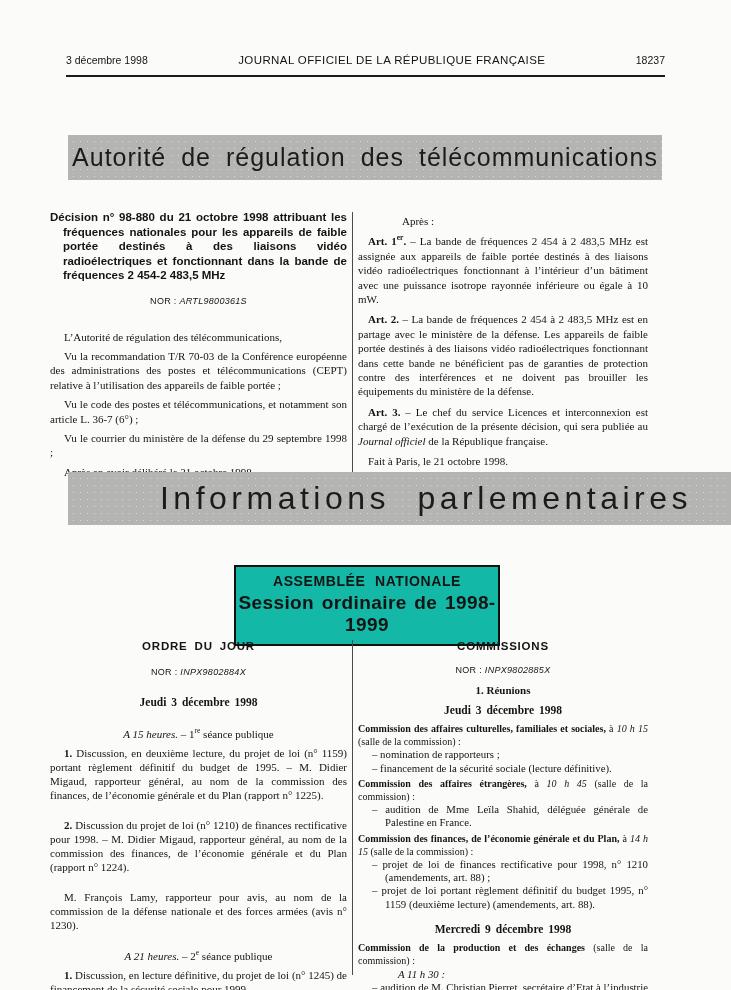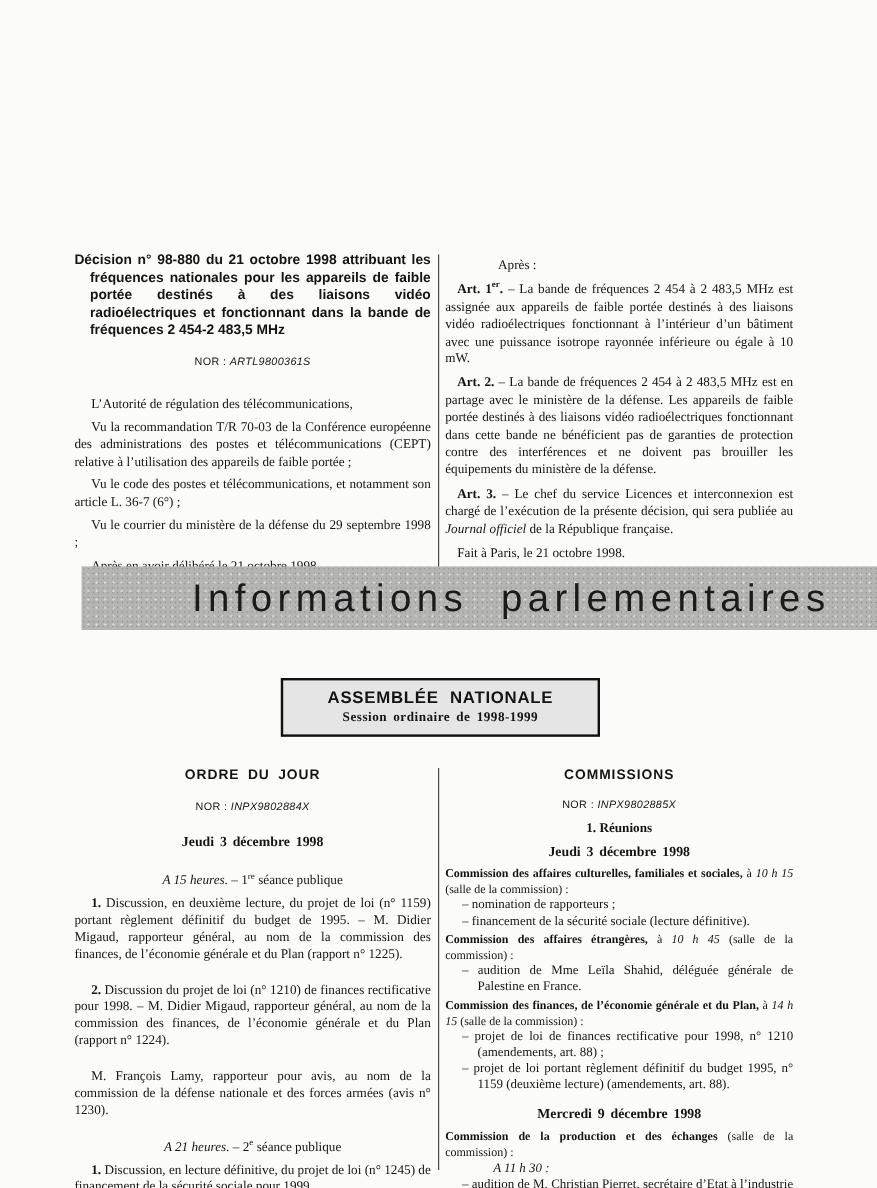--- a/index.html
+++ b/index.html
@@ -28,21 +28,21 @@
     background-position:0 0, 2px 3px;
     display:flex;align-items:center;justify-content:center;
     font-family:"Liberation Sans", sans-serif;color:#1b1b1b;
   }
   .banner1{position:absolute;left:68px;top:135px;width:594px;height:45px;
     font-size:25px;letter-spacing:1px;word-spacing:7px;}
   .banner2{position:absolute;left:68px;top:472px;width:716px;height:53px;
     font-size:32px;letter-spacing:4.5px;word-spacing:14px;}
 
   
-  .cols{position:absolute;left:62px;width:599px;display:flex;align-items:stretch;justify-content:space-between;}
+  .cols{position:absolute;left:50px;width:599px;display:flex;align-items:stretch;}
   .cols-1{top:210px;}
   .cols-2{top:640px;height:335px;}
   .col-l{width:297px;}
   .col-r{width:290px;}
   .v-div{width:1px;background:#4a4a4a;margin:0 5px;}
   .cols-1 .v-div{margin-top:2px;}
 
   
   .just{ text-align:justify; }
   p{margin:0;}
@@ -63,24 +63,24 @@
   .art-p b{font-family:inherit;}
   sup{font-size:7.5px;line-height:0;}
   .sig{margin-top:9px;text-align:right;padding-right:4px;font-size:11px;line-height:14px;}
   .sig .role{font-style:italic;}
   .sig .name{font-variant:small-caps;letter-spacing:.6px;}
 
   
   .an-box{
     position:absolute;left:234px;top:565px;width:258px;
     border:2px solid #101010;text-align:center;padding:6px 2px 8px;
-    font-family:"Liberation Sans", sans-serif;font-weight:bold;background:#e5e5e5;
+    font-family:"Liberation Sans", sans-serif;font-weight:bold;background:#14b8a6;
   }
   .an-box .l1{font-size:14px;letter-spacing:.6px;word-spacing:5px;}
-  .an-box .l2{font-size:11px;letter-spacing:.4px;word-spacing:2px;margin-top:3px;font-family:Liberation Serif, serif;}
+  .an-box .l2{font-size:19px;letter-spacing:.4px;word-spacing:2px;margin-top:3px;}
 
   
   .h-sans{font-family:"Liberation Sans", sans-serif;font-weight:bold;
     font-size:11.5px;text-align:center;letter-spacing:.8px;word-spacing:3px;}
   .nor2{margin-top:15px;}
   .h-date{font-weight:bold;font-size:11.5px;text-align:center;margin-top:19px;word-spacing:2px;}
   .h-reunions{font-weight:bold;font-size:11px;text-align:center;margin-top:9px;}
   .seance{text-align:center;font-size:11px;margin-top:20px;}
   .seance .t{font-style:italic;}
   .oj-p{font-size:11px;line-height:14px;text-indent:14px;margin-top:16px;text-align:justify;}
@@ -93,21 +93,29 @@
   .at-line{font-size:10.8px;line-height:13.2px;font-style:italic;padding-left:40px;margin-top:1px;}
   .mt6{margin-top:6px;}
   .mt14{margin-top:12px;}
   .mt18{margin-top:18px;}
 </style>
 </head>
 <body>
 
 <div class="page">
 
+  <div class="jo-header">
+    <span>3 décembre 1998</span>
+    <span class="title">JOURNAL OFFICIEL DE LA RÉPUBLIQUE FRANÇAISE</span>
+    <span>18237</span>
+  </div>
 
+  <div class="banner1 halftone">
+    <span>Autorité de régulation des télécommunications</span>
+  </div>
 
   <div class="cols cols-1">
     <div class="col-l">
       <p class="decision-title">Décision n° 98-880 du 21 octobre 1998 attribuant les fréquences nationales pour les appareils de faible portée destinés à des liaisons vidéo radioélectriques et fonctionnant dans la bande de fréquences 2 454-2 483,5 MHz</p>
       <p class="nor-line"><span>NOR :</span> <i>ARTL9800361S</i></p>
       <p class="body-p first-gap">L’Autorité de régulation des télécommunications,</p>
       <p class="body-p just">Vu la recommandation T/R 70-03 de la Conférence européenne des administrations des postes et télécommunications (CEPT) relative à l’utilisation des appareils de faible portée ;</p>
       <p class="body-p just">Vu le code des postes et télécommunications, et notamment son article L. 36-7 (6°) ;</p>
       <p class="body-p just">Vu le courrier du ministère de la défense du 29 septembre 1998 ;</p>
       <p class="body-p">Après en avoir délibéré le 21 octobre 1998,</p>

